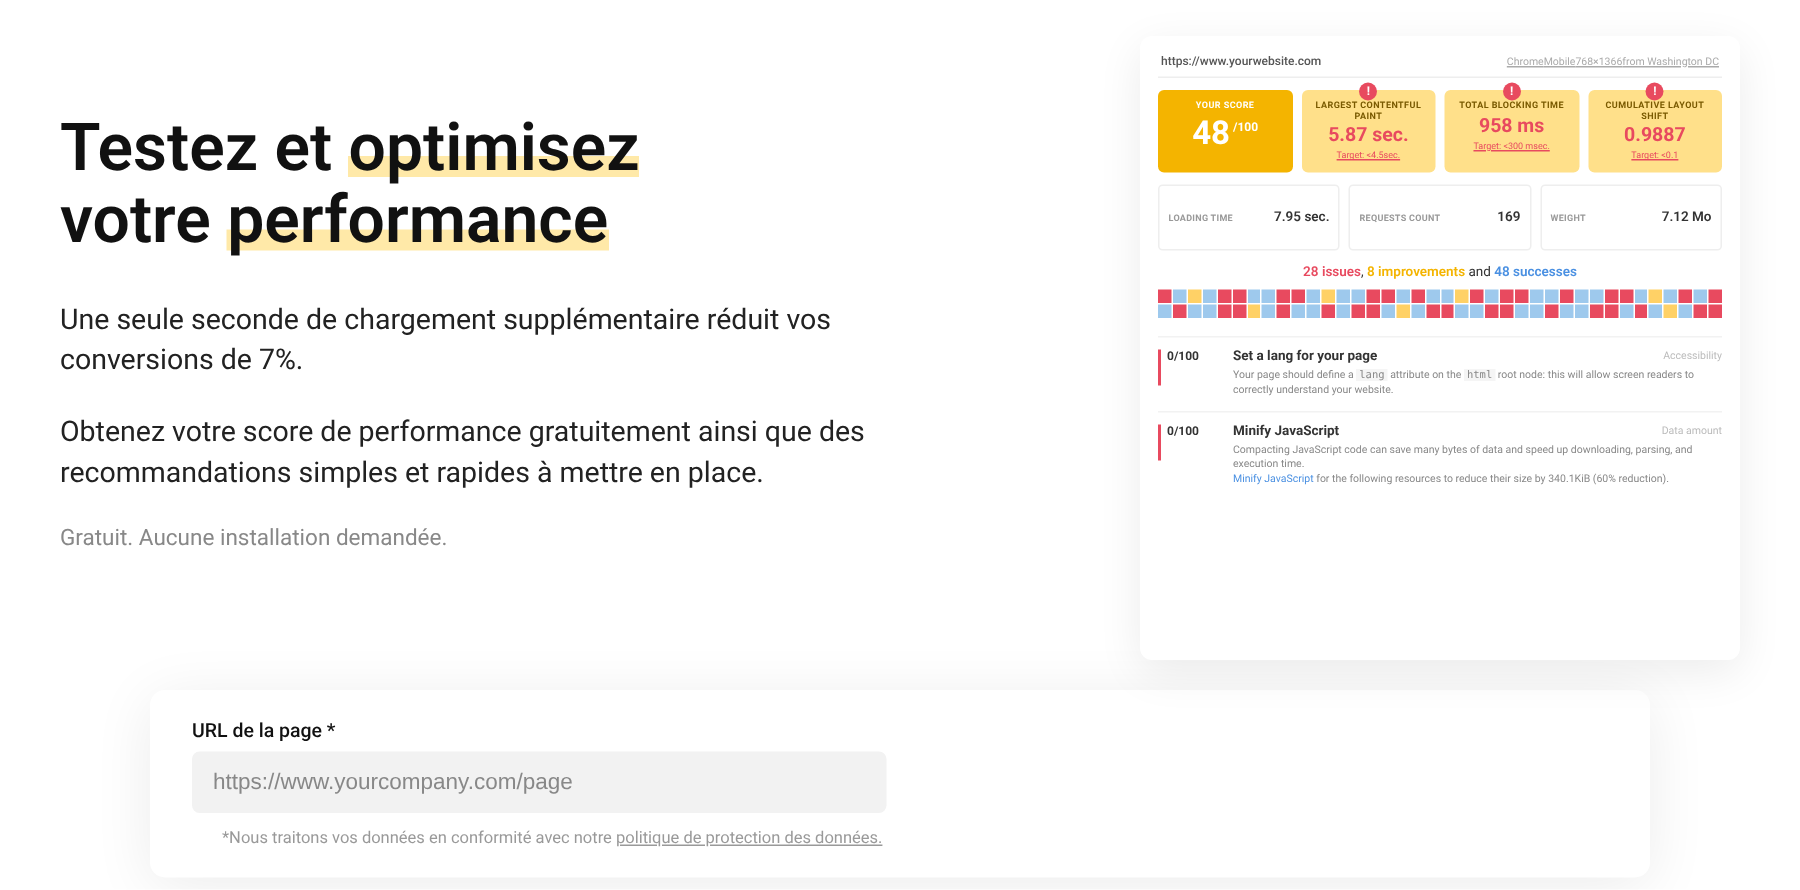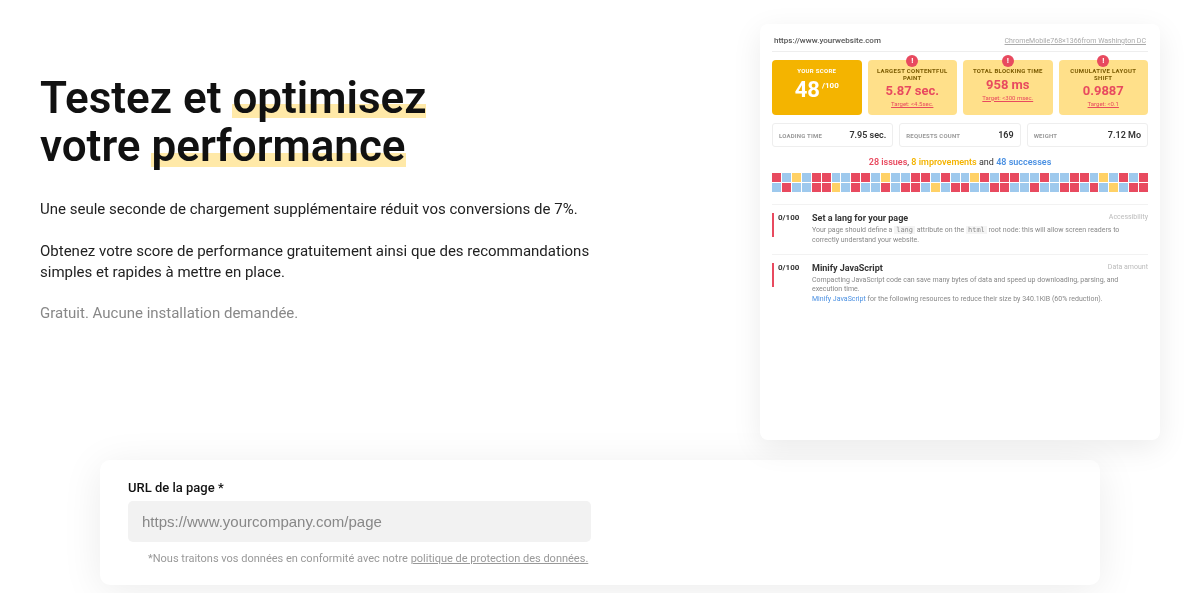--- a/index.html
+++ b/index.html
@@ -32,21 +32,21 @@
 h1 .hl { position: relative; display: inline-block; }
 h1 .hl::after {
   content: "";
   position: absolute;
   left: 0; right: 0; bottom: 4px;
   height: 14px;
   background: #ffe9a8;
   z-index: -1;
 }
 .para {
-  font-size: 15px;
+  font-size: 19px;
   color: #222;
   line-height: 1.45;
   margin-bottom: 20px;
   max-width: 560px;
 }
 .sub {
   font-size: 15px;
   color: #888;
 }
 .right {
@@ -119,21 +119,21 @@
 .card .tgt { font-size: 6px; color: #e84a5f; text-decoration: underline; }
 .minis {
   display: flex;
   gap: 6px;
   margin-bottom: 10px;
 }
 .mini {
   flex: 1;
   border: 1px solid #eee;
   border-radius: 3px;
-  padding: 6px 6px;
+  padding: 16px 6px;
   display: flex;
   justify-content: space-between;
   align-items: center;
 }
 .mini .ml { font-size: 6px; font-weight: 700; color: #999; letter-spacing: 0.2px; }
 .mini .mv { font-size: 9px; font-weight: 600; color: #333; }
 .summary {
   text-align: center;
   font-size: 9px;
   margin-bottom: 6px;
@@ -146,20 +146,21 @@
   grid-template-columns: repeat(38, 1fr);
   gap: 1px;
   margin-bottom: 12px;
 }
 .grid div { aspect-ratio: 1; }
 .gr { background: #e84a5f; }
 .gy { background: #ffd166; }
 .gb { background: #9ec9ed; }
 .issue {
   display: flex;
+  gap: 10px;
   padding: 8px 0;
   border-top: 1px solid #f2f2f2;
 }
 .issue .score-col {
   width: 40px;
   display: flex;
   align-items: flex-start;
   gap: 4px;
 }
 .issue .bar { width: 2px; height: 24px; background: #e84a5f; }

